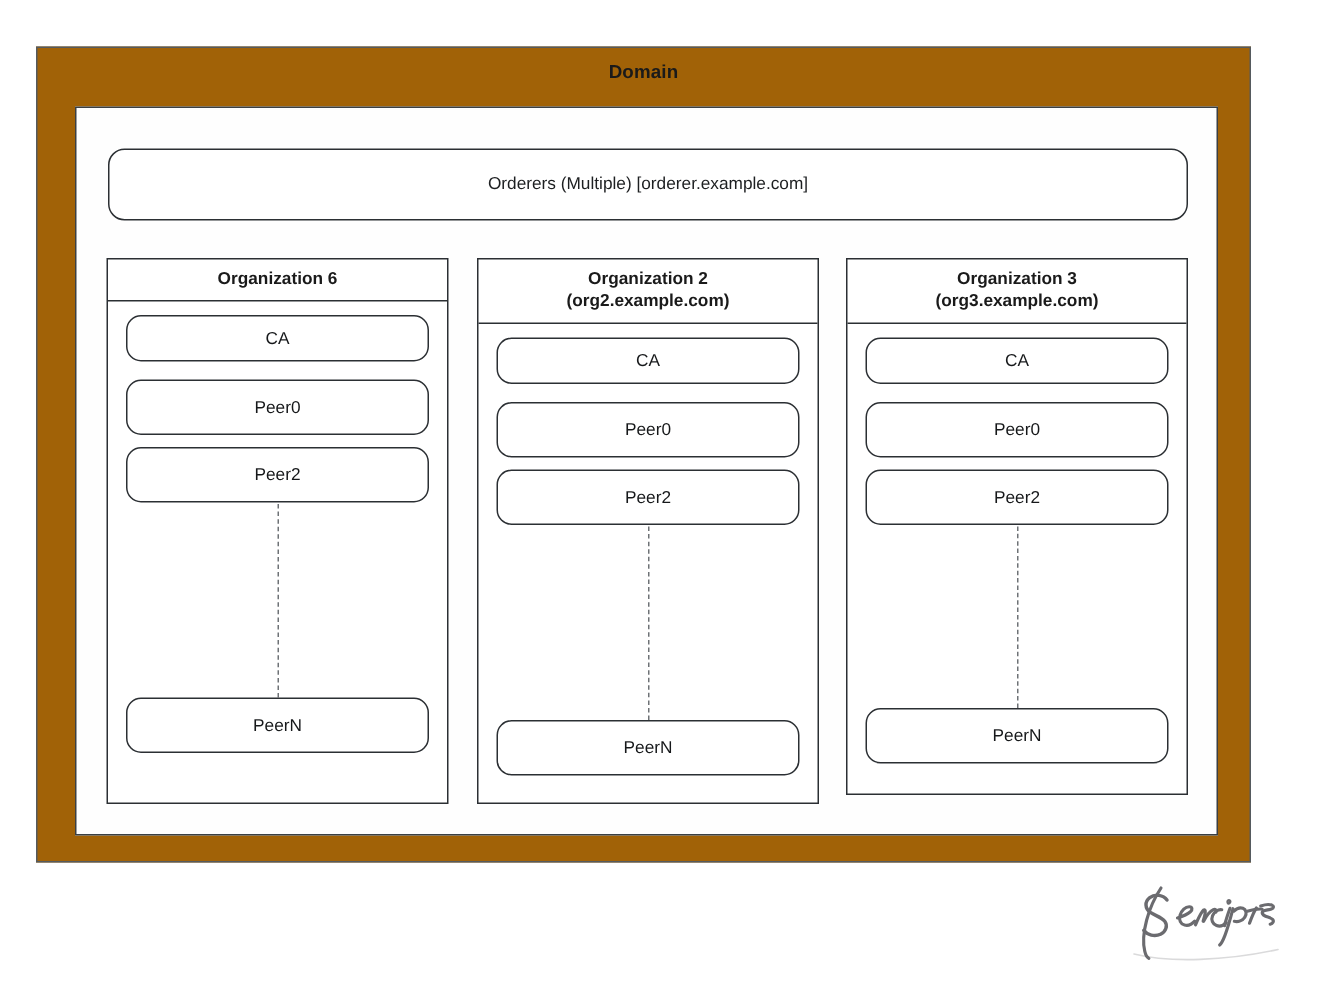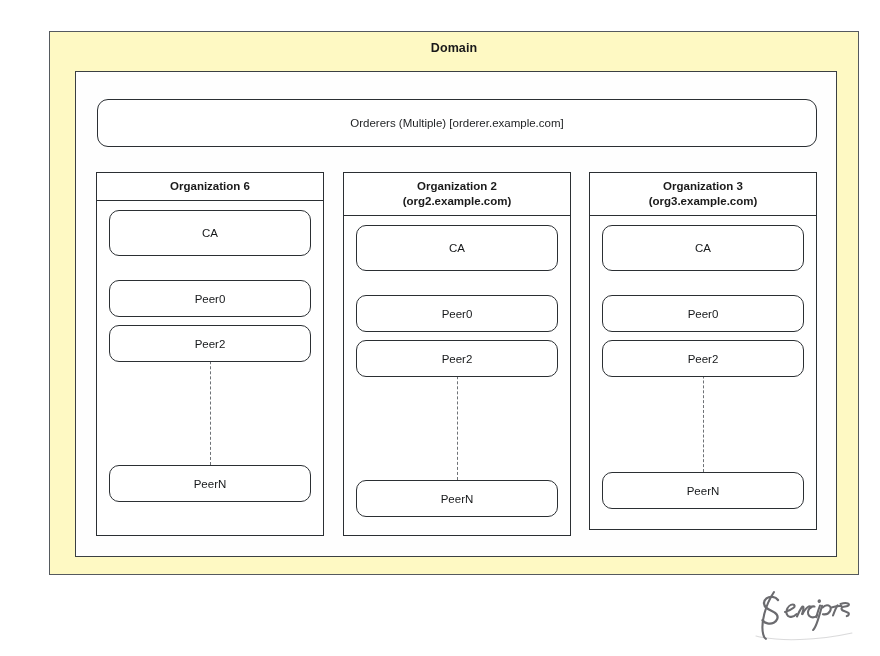--- a/index.html
+++ b/index.html
@@ -12,26 +12,26 @@
     background: #ffffff;
     font-family: "Liberation Sans", sans-serif;
     color: #1a1a1a;
     position: relative;
     overflow: hidden;
   }
 
   
   .domain-frame {
     position: absolute;
-    left: 49px;
+    left: 24px;
     top: 31px;
     width: 810px;
     height: 544px;
     border: 1.6px solid #555a5e;
-    background: #fef9c3;
+    background: #a16207;
     box-sizing: border-box;
   }
 
   .domain-title {
     position: absolute;
     left: 0;
     top: 8px;
     width: 100%;
     text-align: center;
     font-size: 12.5px;
@@ -124,21 +124,21 @@
     border-radius: 10px;
     background: #ffffff;
     box-sizing: border-box;
     display: flex;
     align-items: center;
     justify-content: center;
     font-size: 11.5px;
     color: #16181a;
     z-index: 2;
   }
-  .node-box.ca    { height: 46px; margin-bottom: 24px; }
+  .node-box.ca    { height: 31px; margin-bottom: 12px; }
   .node-box.peer  { height: 37px; margin-bottom: 8px; }
   .node-box.peern {
     height: 37px;
     position: absolute;
     left: 12px;
     right: 12px;
     width: auto;
   }
   .org-box.col-0 .node-box.peern,
   .org-box.col-1 .node-box.peern { bottom: 18px; }

